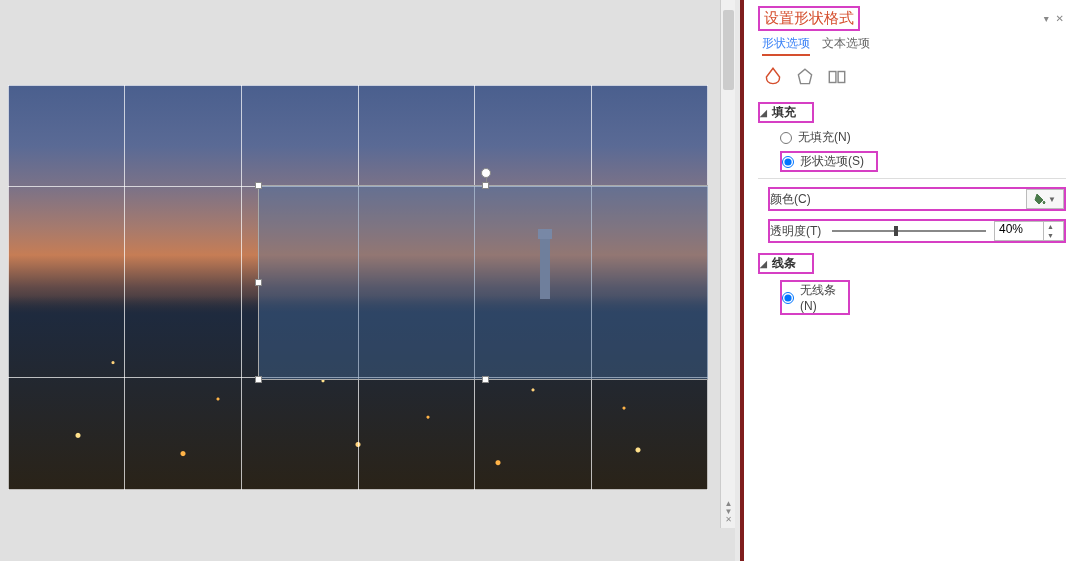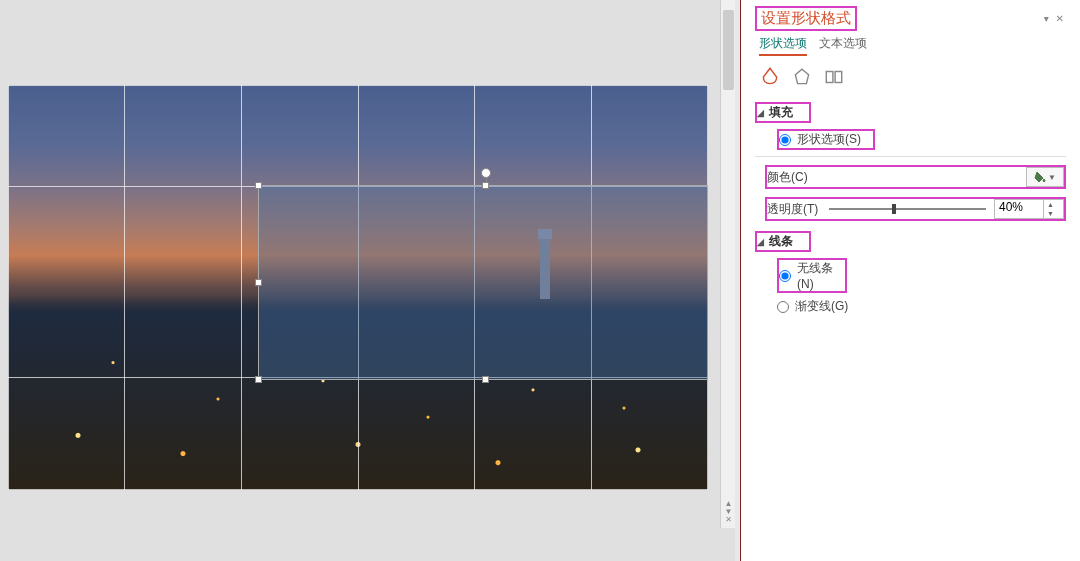--- a/index.html
+++ b/index.html
@@ -18,27 +18,27 @@
 .grid-line{position:absolute;background:rgba(255,255,255,.7)}
 .gh{left:0;right:0;height:1px}
 .gv{top:0;bottom:0;width:1px}
 .shape-sel{position:absolute;left:250px;top:100px;width:455px;height:195px;background:rgba(70,110,160,.4);border:1px solid #aaa}
 .handle{position:absolute;width:7px;height:7px;background:#fff;border:1px solid #888}
 .h-tl{left:-4px;top:-4px}.h-tm{left:50%;top:-4px;margin-left:-4px}
 .h-ml{left:-4px;top:50%;margin-top:-4px}
 .h-bl{left:-4px;bottom:-4px}.h-bm{left:50%;bottom:-4px;margin-left:-4px}
 .rot{position:absolute;left:50%;top:-18px;margin-left:-5px;width:10px;height:10px;border:1px solid #888;border-radius:50%;background:#fff}
 .rot:after{content:"";position:absolute;left:4px;top:9px;width:1px;height:6px;background:#888}
-.panel{position:absolute;right:0;top:0;width:340px;height:561px;background:#fff;border-left:1px solid #7f1d1d;padding:6px 14px}
+.panel{position:absolute;right:0;top:0;width:340px;height:561px;background:#fff;border-left:4px solid #7f1d1d;padding:6px 14px}
 .panel-hd{display:flex;justify-content:space-between;align-items:center;margin-bottom:4px}
 .panel-title{color:#d54f2e;font-size:15px;padding:1px 4px}
 .panel-ctrl{color:#888;font-size:10px;letter-spacing:2px}
 .tabs{display:flex;gap:12px;margin-bottom:10px;padding-left:4px}
 .tab{font-size:12px;color:#666;cursor:pointer}
-.tab.active{color:#0f766e;border-bottom:2px solid #d54f2e;padding-bottom:2px}
+.tab.active{color:#3b82f6;border-bottom:2px solid #d54f2e;padding-bottom:2px}
 .icons-row{display:flex;gap:10px;margin-bottom:14px;padding-left:4px}
 .ic{width:22px;height:22px;display:flex;align-items:center;justify-content:center;cursor:pointer}
 .ic svg{stroke:#888;fill:none;stroke-width:1.3}
 .ic.active svg{stroke:#d54f2e}
 .section-hd{display:flex;align-items:center;gap:5px;font-weight:bold;color:#333;margin:6px 0 6px 0;cursor:pointer}
 .section-hd .tri{font-size:9px;color:#555}
 .opts{padding-left:22px}
 .opt{display:flex;align-items:center;gap:6px;margin:5px 0;color:#444}
 .opt input[type=radio]{width:12px;height:12px}
 .row{display:flex;align-items:center;margin:8px 0 8px 10px;gap:8px}
@@ -125,20 +125,24 @@
           <rect x="11" y="5" width="6" height="10"></rect>
         </svg>
       </div>
   </div>
 
   <div class="section-hd hl-box" style="width:56px">
     <span class="tri">◢</span>
     <span>填充</span>
   </div>
   <div class="opts">
+    <label class="opt">
+        <input type="radio" name="fill" style="">
+        <span>无填充(N)</span>
+      </label>
     <label class="opt hl-box" style="width:98px">
         <input type="radio" name="fill" checked="" style="">
         <span>形状选项(S)</span>
       </label>
   </div>
   <hr class="sep">
   <div class="row hl-box">
     <label>颜色(C)</label>
     <div class="color-btn">
       <svg class="bucket" viewBox="0 0 12 12">
@@ -165,18 +169,14 @@
 
   <div class="section-hd hl-box" style="width:56px;margin-top:10px">
     <span class="tri">◢</span>
     <span>线条</span>
   </div>
   <div class="opts">
     <label class="opt hl-box" style="width:70px">
         <input type="radio" name="line" checked="" style="">
         <span>无线条(N)</span>
       </label>
-    <label class="opt">
-        <input type="radio" name="line" style="">
-        <span>渐变线(G)</span>
-      </label>
   </div>
 </div>
 
 </body></html>

